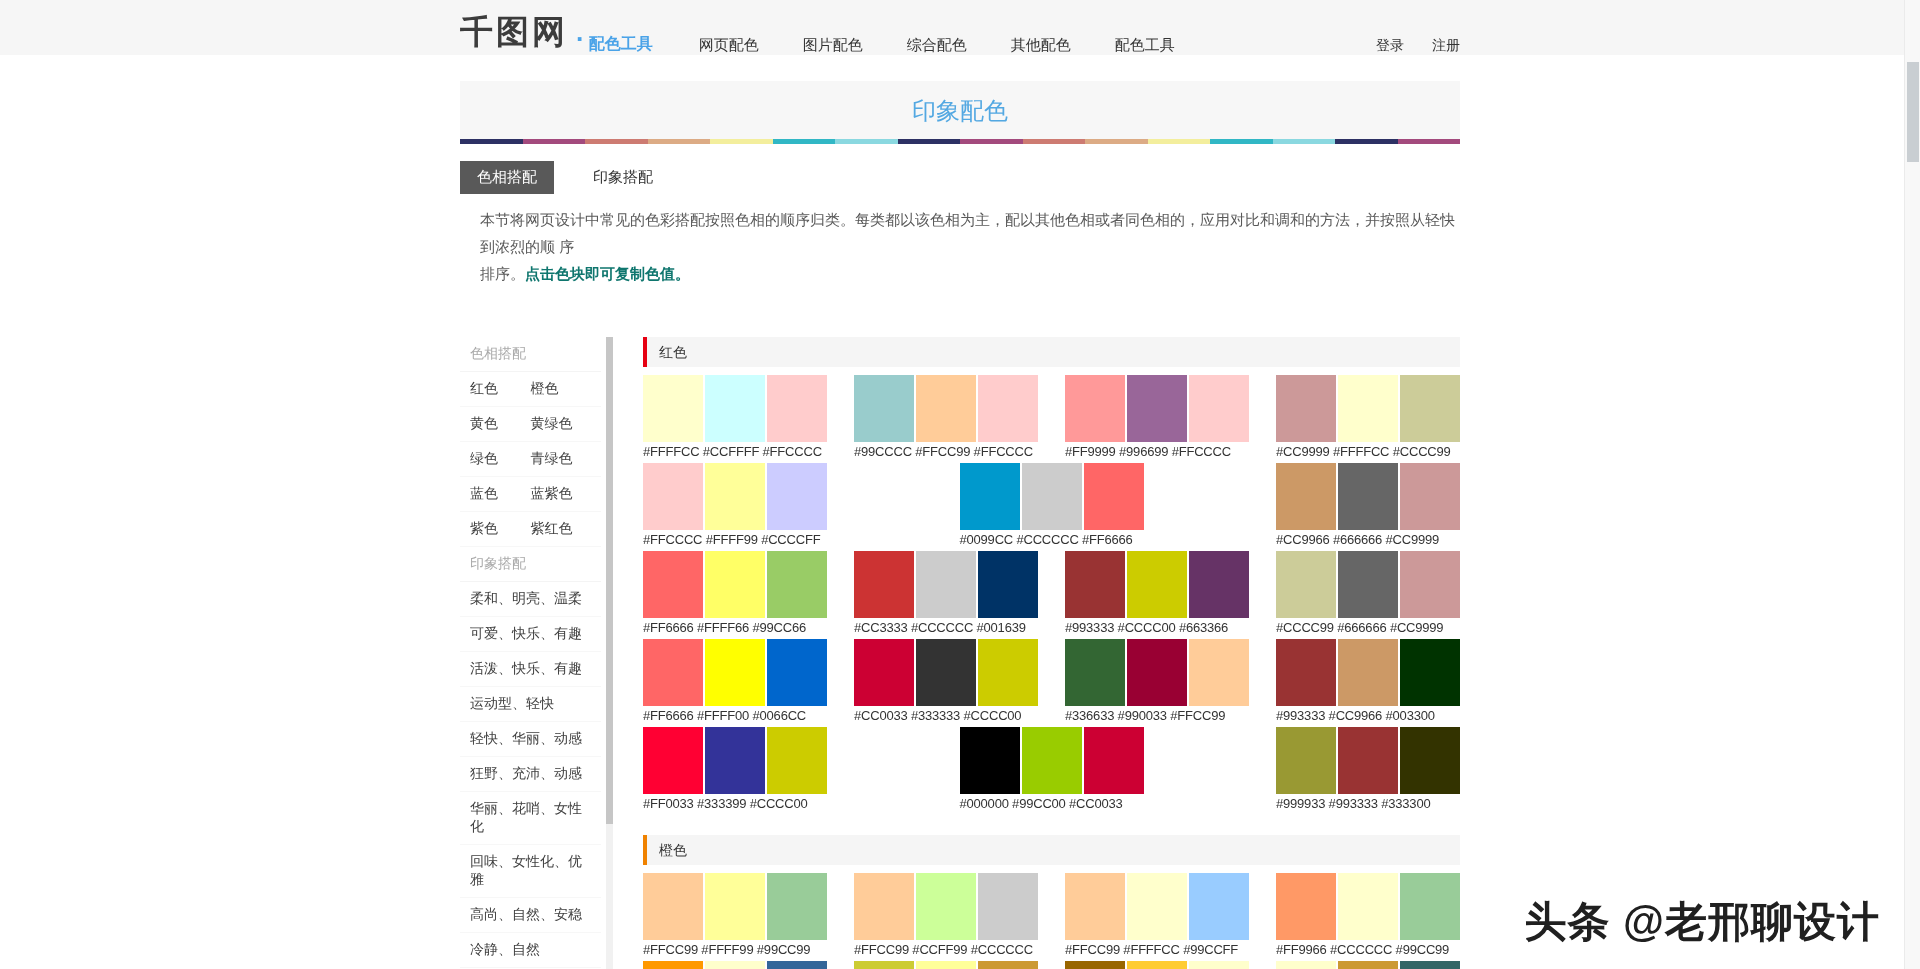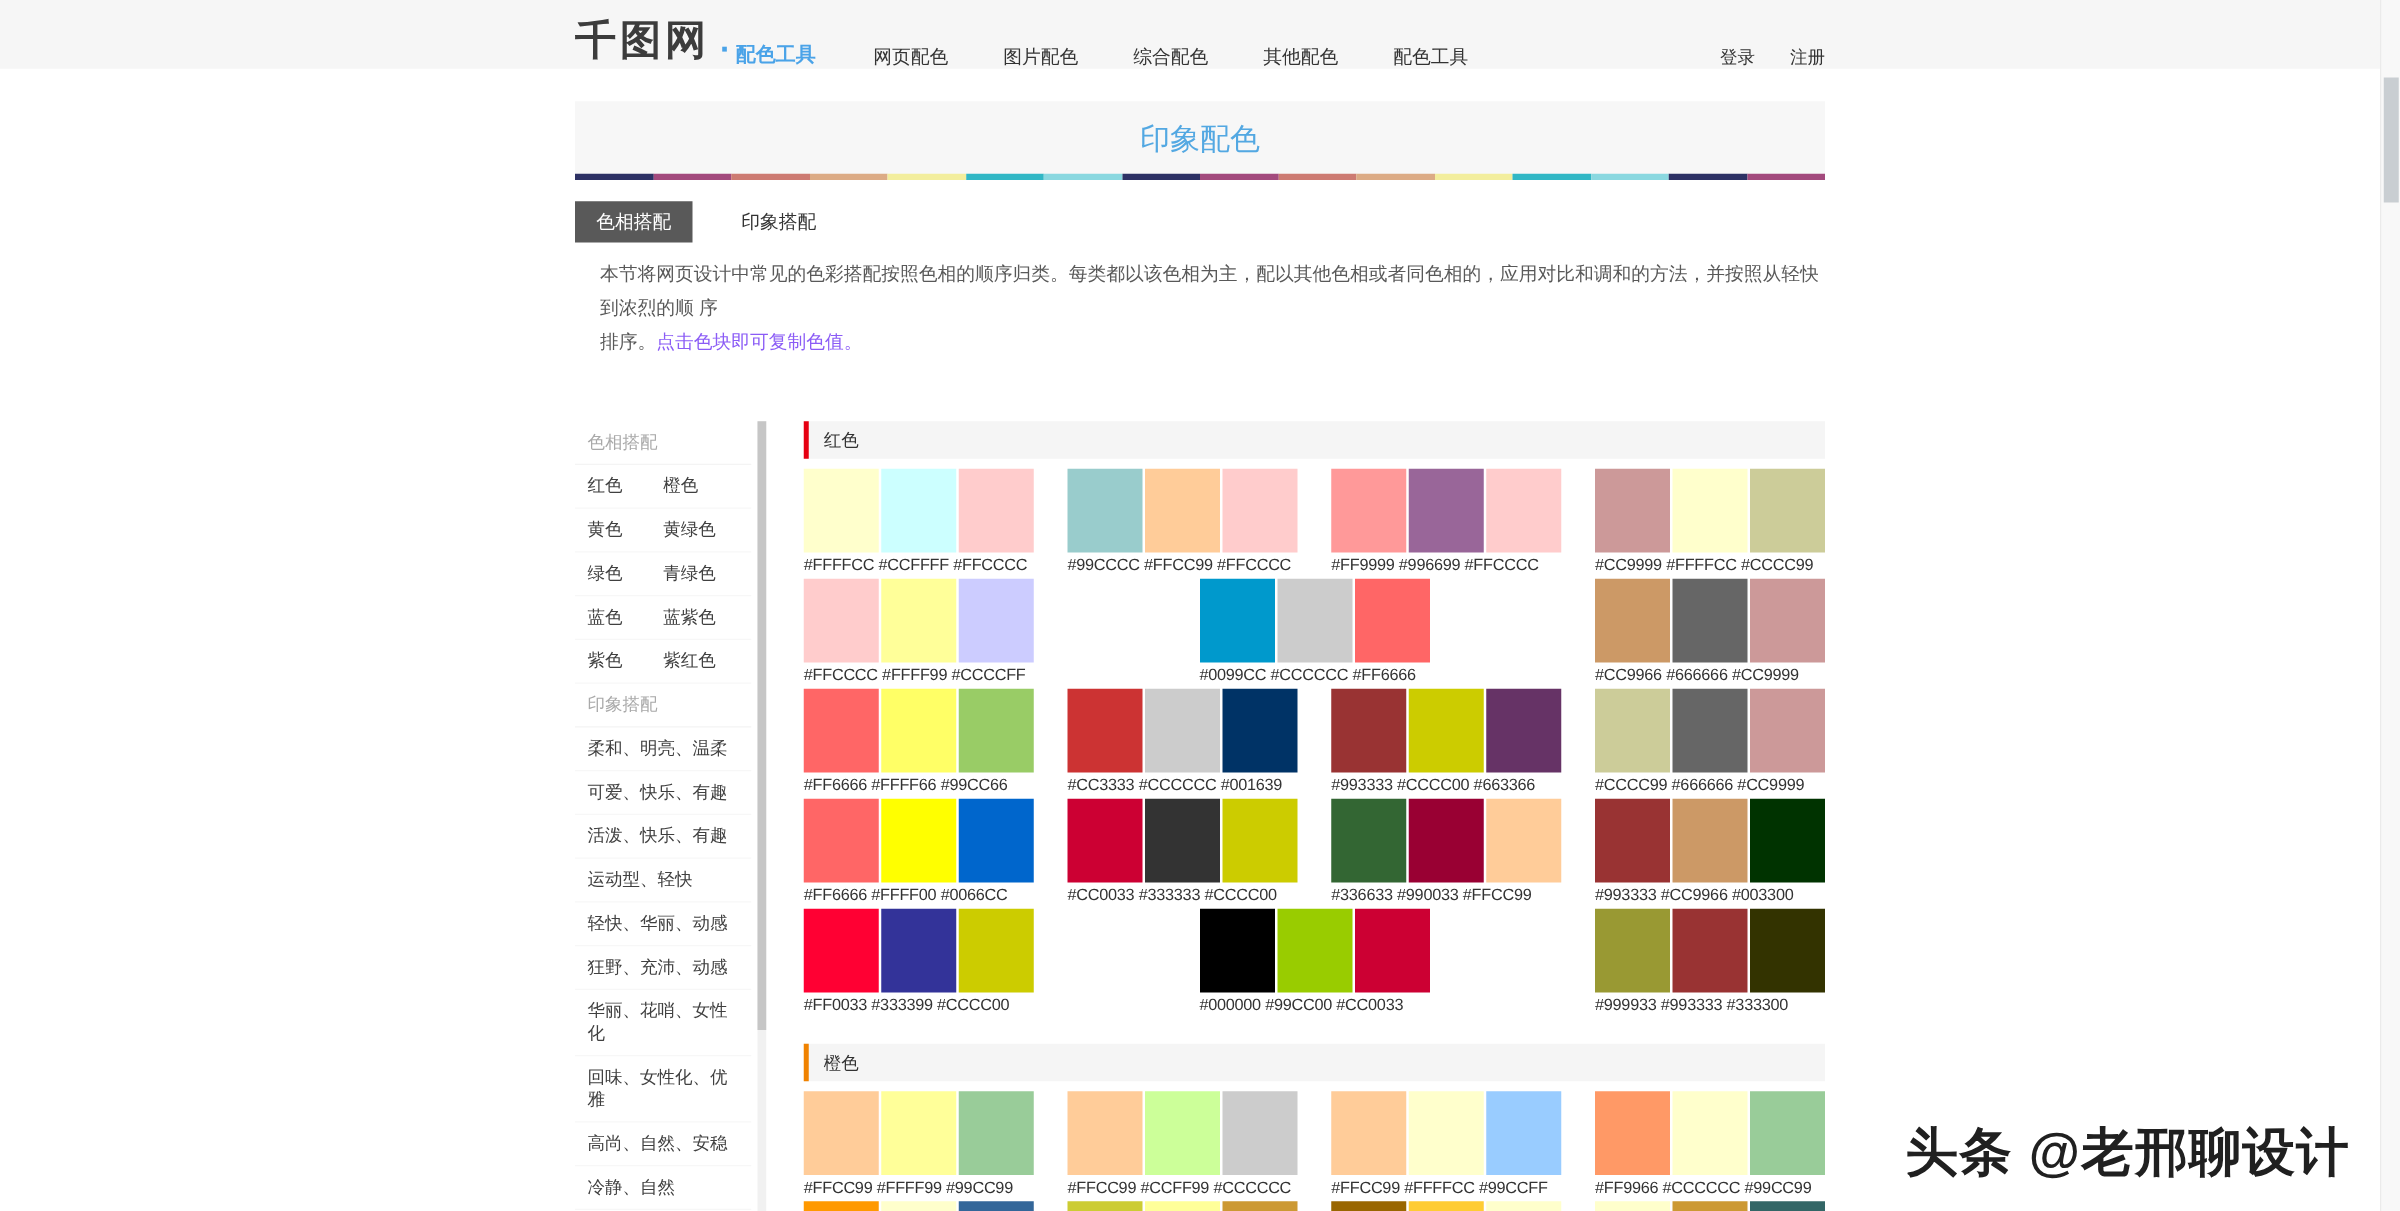--- a/index.html
+++ b/index.html
@@ -28,21 +28,21 @@
   .rainbow { display:flex; height:5px; }
   .rainbow .seg { flex:1; }
 
   
   .tabs { display:flex; gap:22px; margin-top:17px; }
   .tab { padding:7px 17px; font-size:15px; color:#333; cursor:pointer; }
   .tab.active { background:#595959; color:#fff; }
 
   
   .desc { margin-top:12px; font-size:15px; color:#595959; line-height:27px;margin-left:20px; }
-  .desc .red { color:#8b5cf6; }
+  .desc .red { color:#0f766e;font-weight:bold; }
 
   
   .content { display:flex; margin-top:50px; align-items:flex-start; }
 
   .sidebar { width:153px; position:relative; padding-right:12px; }
   .sb-track { position:absolute; right:0; top:0; bottom:0; width:7px; background:#f1f1f1; }
   .sb-thumb { position:absolute; right:0; top:0; width:7px; height:487px; background:#c6c6c6; cursor:pointer; }
   .sb-header { color:#a9a9a9; font-size:14px; padding:8px 10px 8px; border-bottom:1px solid #f4f4f4; }
   .sb-row { display:flex; font-size:14px; color:#404040; padding:8px 10px 8px; border-bottom:1px solid #f7f7f7; }
   .sb-cell { cursor:pointer; }

